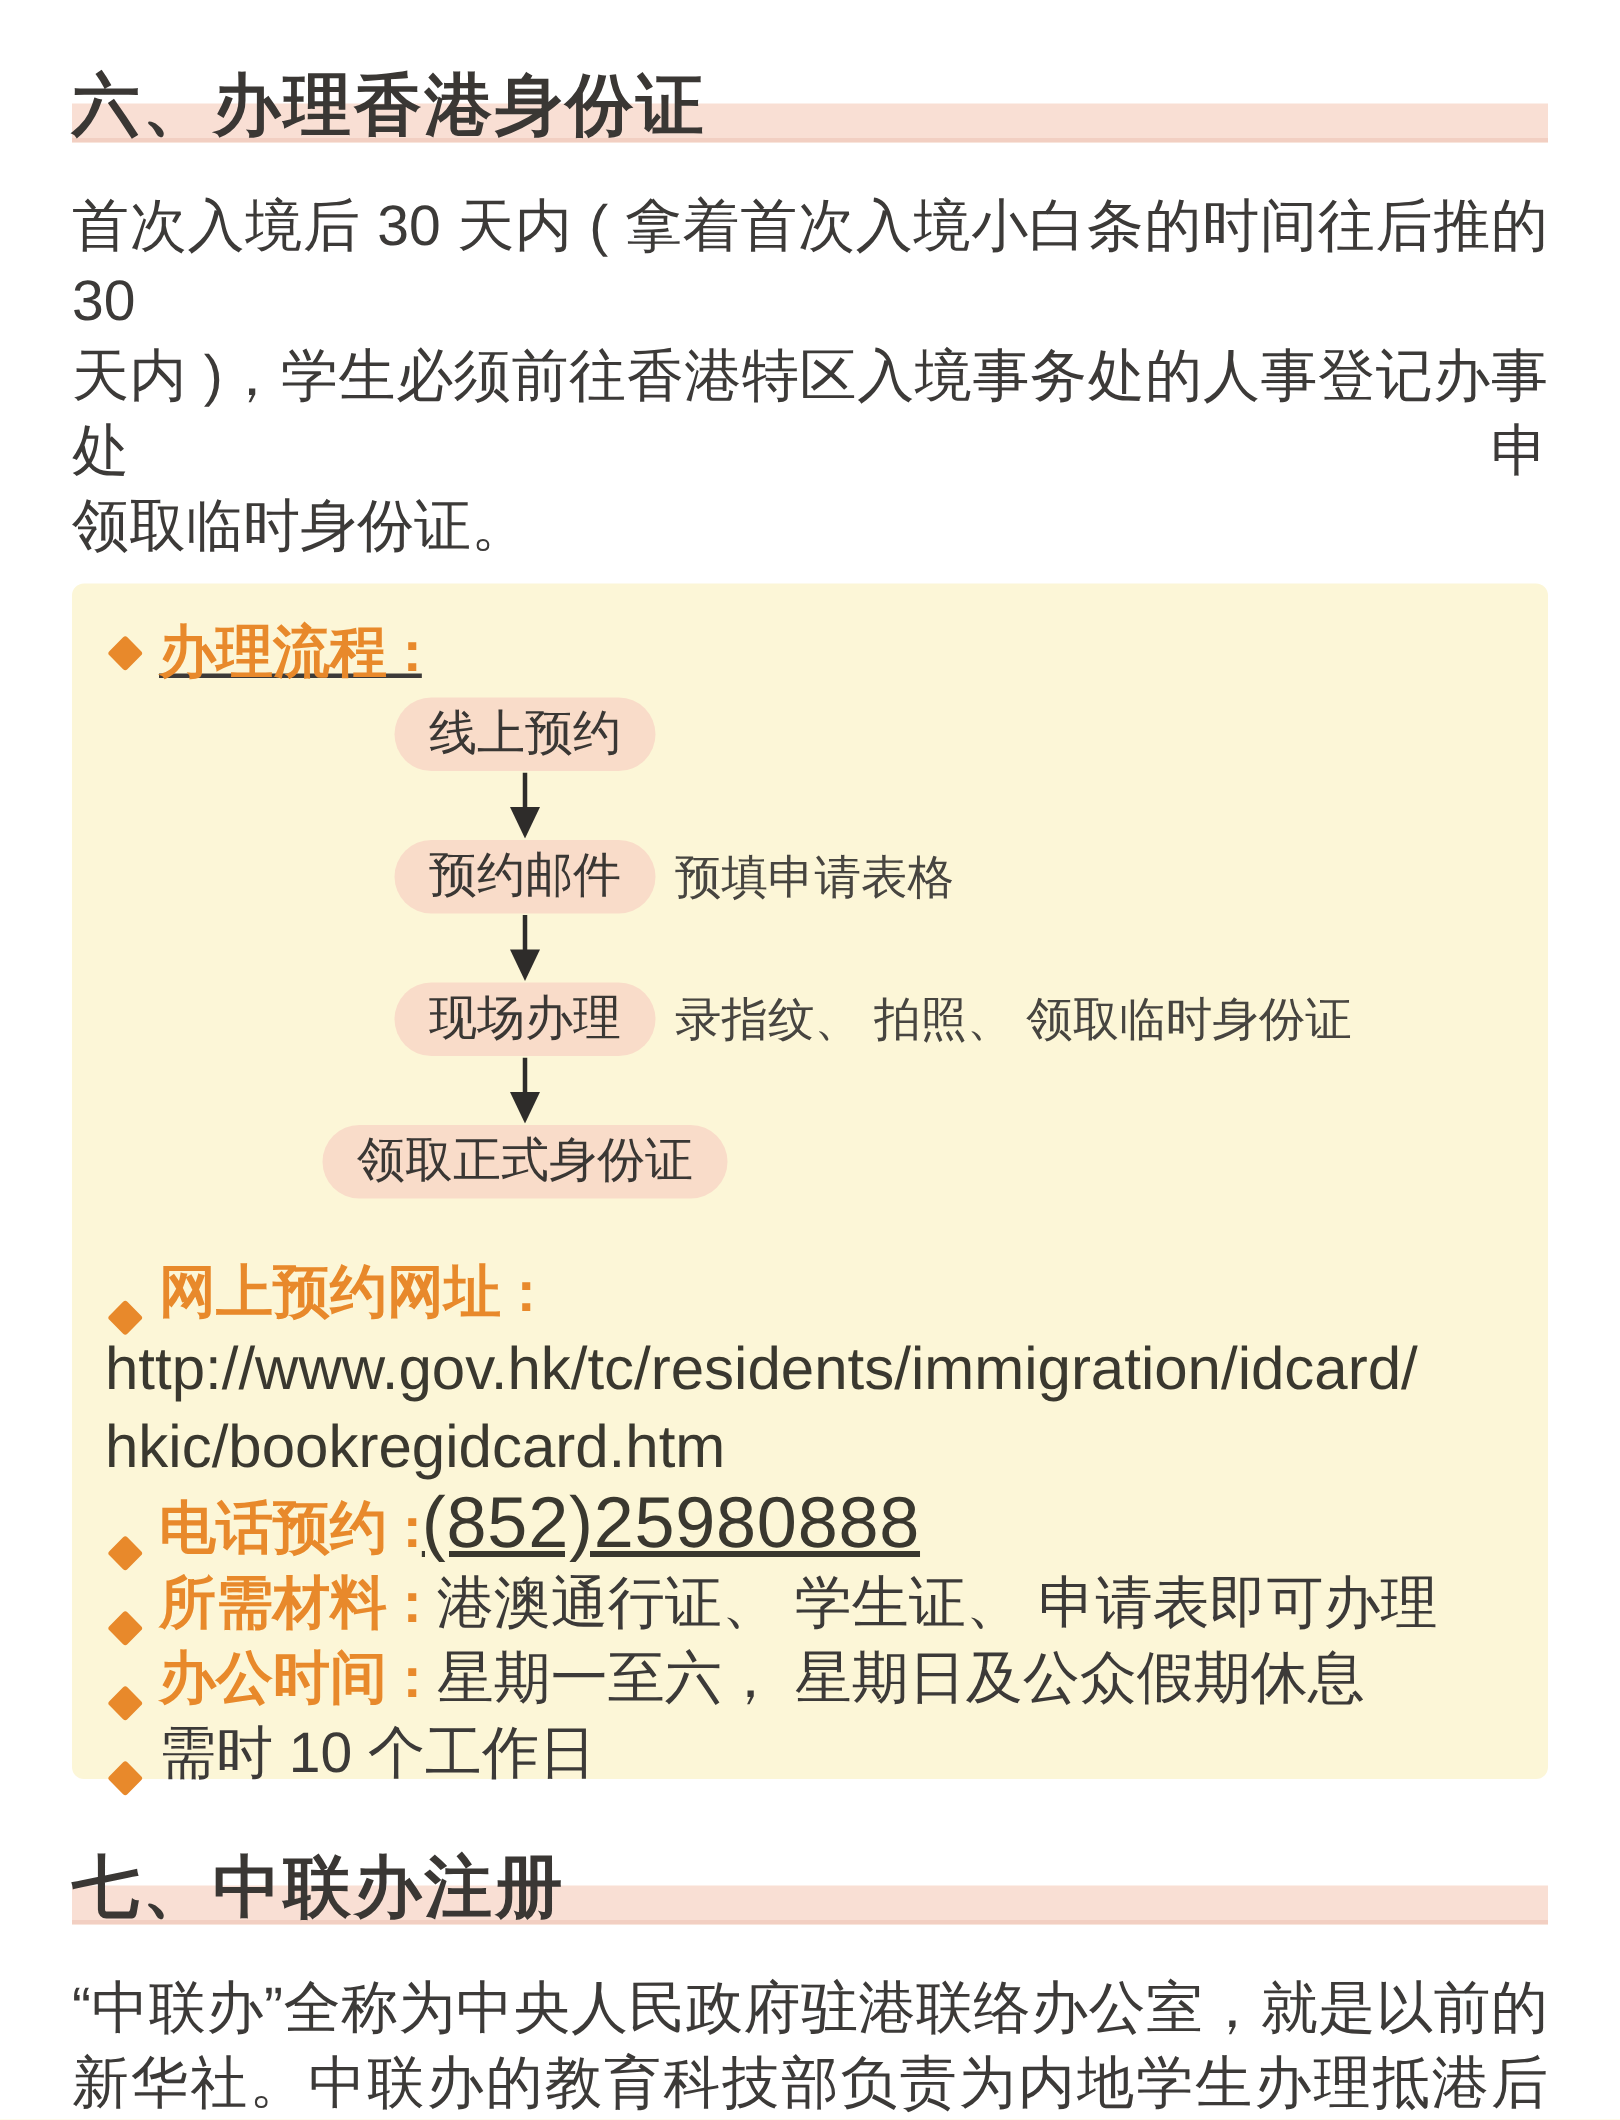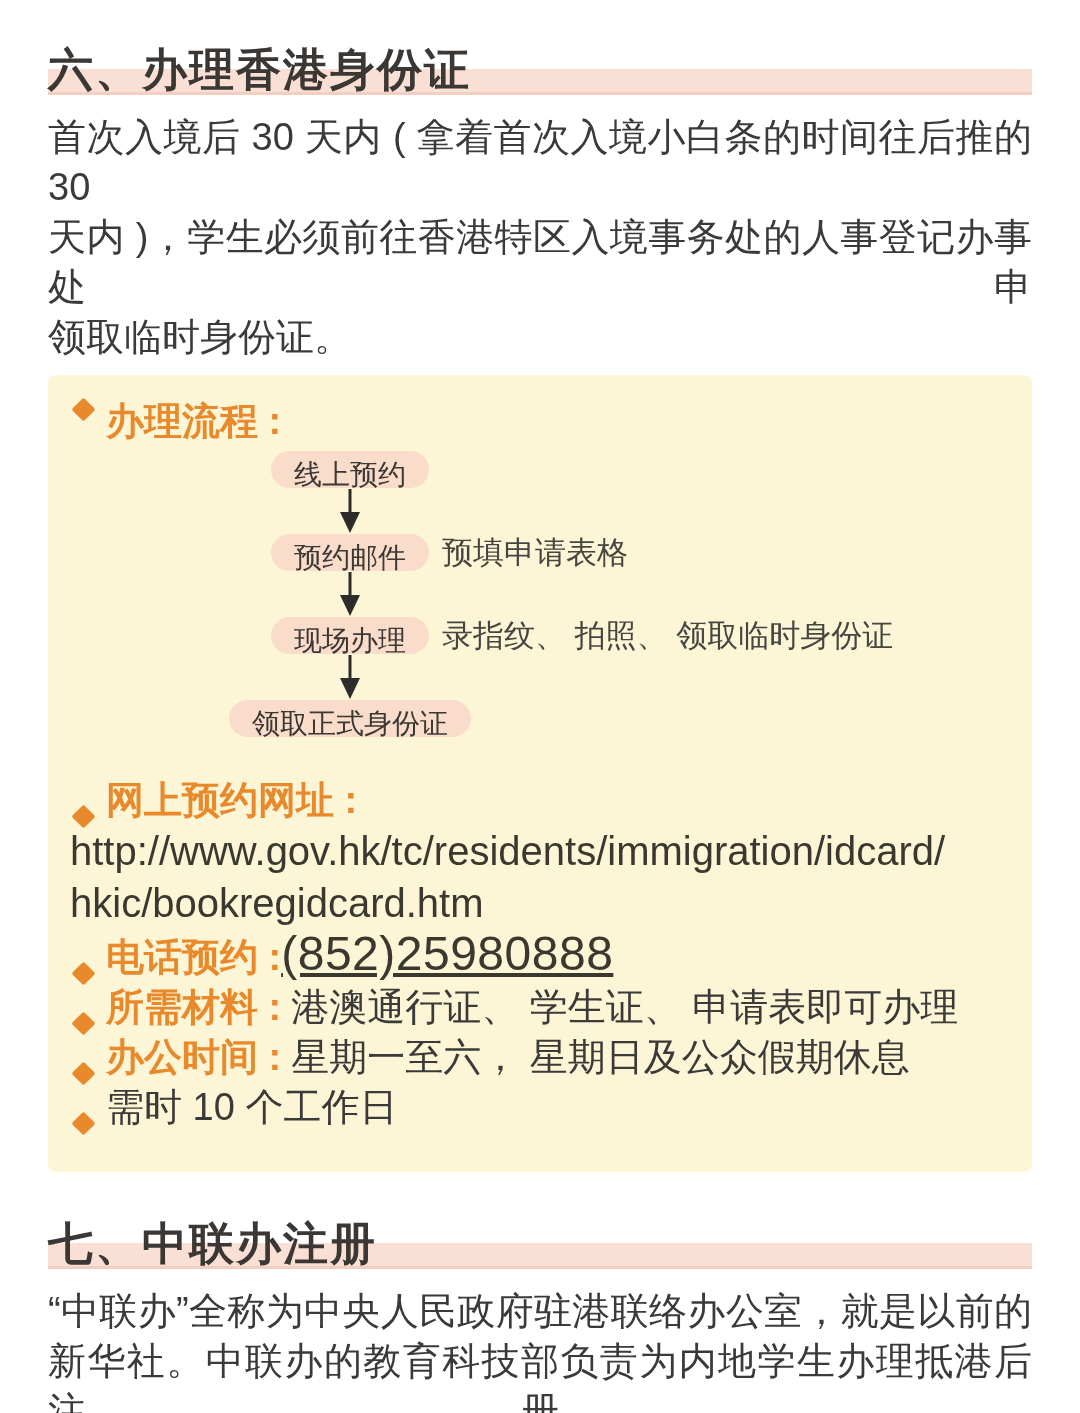--- a/index.html
+++ b/index.html
@@ -19,42 +19,42 @@
     background:#f9dfd4;
     box-shadow:inset 0 -3px 0 rgba(222,160,140,0.25);
   }
   .sec-title{
     position:relative;margin:0;z-index:1;
     font-size:45px;line-height:48px;font-weight:bold;
     color:#3a3734;letter-spacing:2px;white-space:nowrap;
   }
 
   
-  .para{margin-top:18px;}
+  .para{margin-top:32px;}
   .line{font-size:38px;line-height:50px;color:#3c3a38;white-space:pre-wrap;}
   .jline{text-align:justify;text-align-last:justify;}
 
   
   .idbox{
     margin-top:13px;height:797px;box-sizing:border-box;
     background:#fcf6d7;border-radius:8px;
     padding:26px 24px 0 20px;
   }
 
-  .lrow{display:flex;align-items:flex-start;}
+  .lrow{display:flex;align-items:center;text-decoration:underline;}
   .dia-w{width:30px;display:flex;justify-content:center;flex:none;margin-right:8px;}
   .dia{width:17px;height:17px;background:#e8892b;transform:rotate(45deg);border-radius:2px;}
   .olabel{color:#e8892b;font-weight:bold;font-size:38px;line-height:40px;white-space:nowrap;}
 
   
   .flow{width:300px;margin-left:132px;margin-top:10px;display:flex;flex-direction:column;align-items:center;}
   .step{position:relative;}
   .pill{
-    background:#f9dcc9;border-radius:25px;height:37px;line-height:47px;
-    font-size:28px;color:#3a3734;padding:0 23px;white-space:nowrap;
+    background:#f9dcc9;border-radius:25px;height:49px;line-height:47px;
+    font-size:32px;color:#3a3734;padding:0 23px;white-space:nowrap;
   }
   .note{
     position:absolute;left:calc(100% + 13px);top:50%;transform:translateY(-50%);
     font-size:31px;color:#474540;white-space:nowrap;text-align:right;
   }
   .arrow{height:44px;margin:1px 0;display:block;}
 
   
   .bullets{margin-top:38px;}
   .brow{display:flex;align-items:flex-end;font-size:38px;line-height:50px;}

